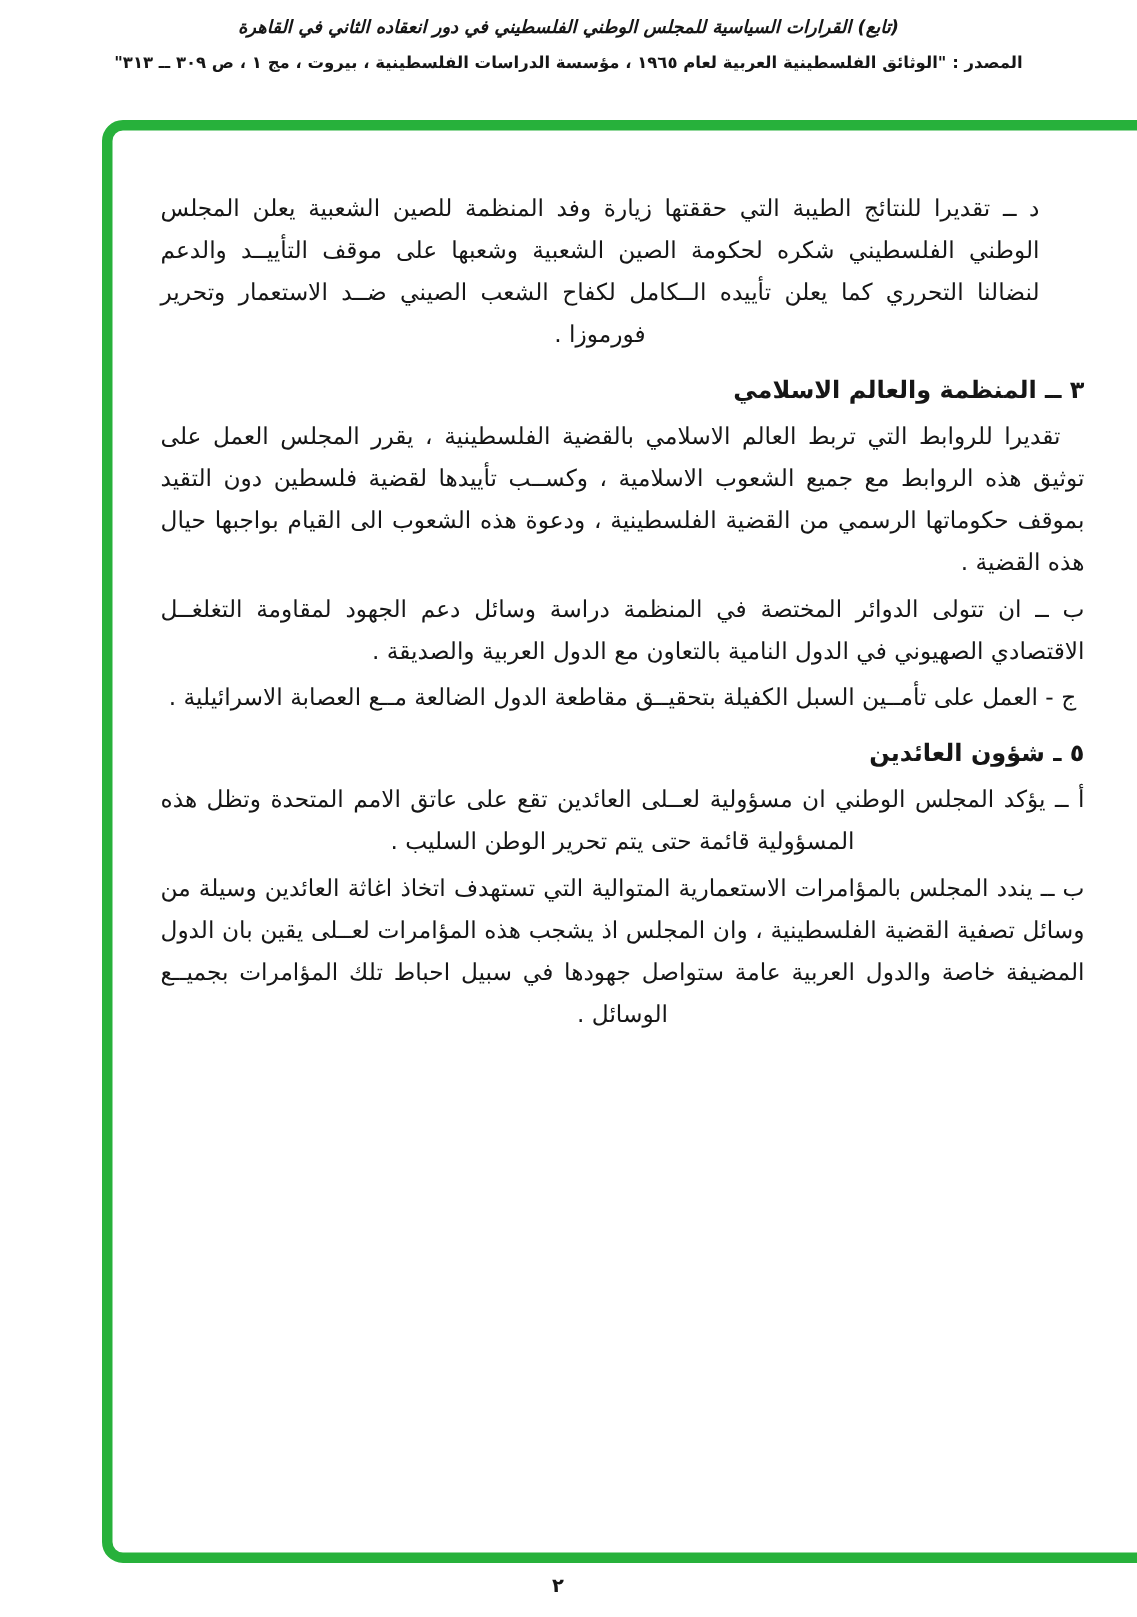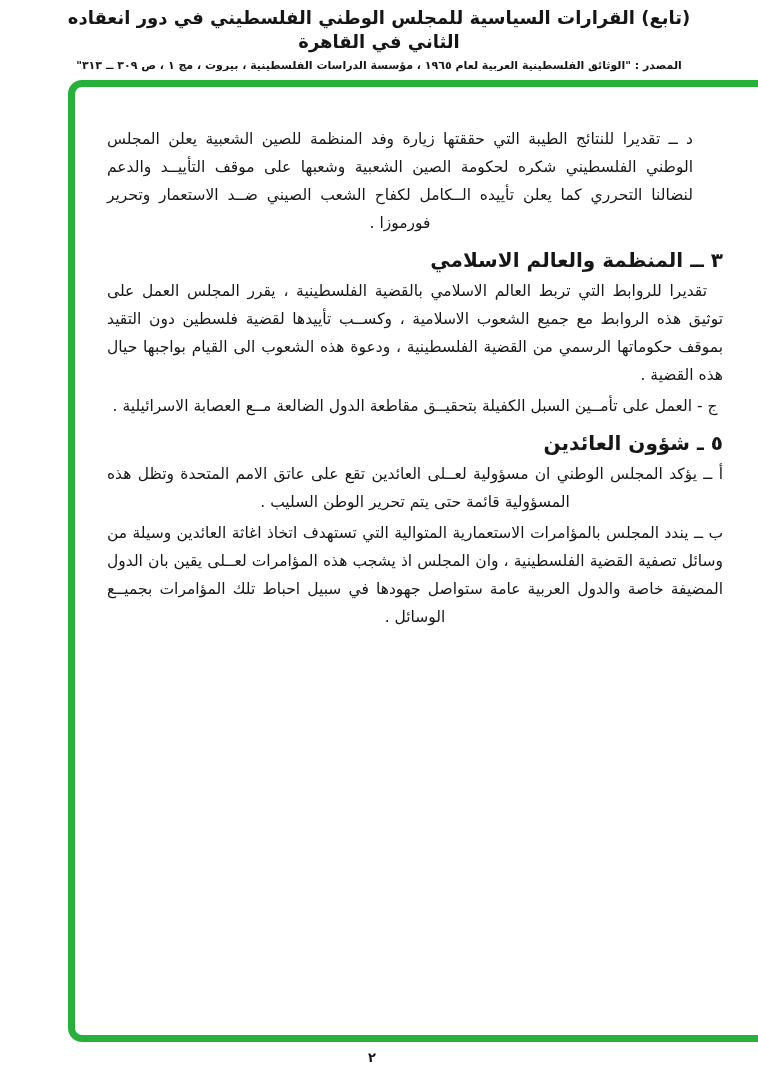--- a/index.html
+++ b/index.html
@@ -16,23 +16,24 @@
     color:var(--text);
     position:relative;
     overflow:hidden;
     direction:rtl;
   }
   .page-header{
     position:absolute;top:6px;right:40px;left:40px;
     text-align:center;
   }
   .page-title{
-    font-size:18px;font-weight:bold;
+    font-size:12px;font-weight:bold;
     line-height:24px;
     letter-spacing:0;
+    font-style:italic;
   }
   .source-line{
     margin-top:4px;
     font-size:11px;font-weight:bold;
     line-height:16px;
   }
   .green-box{
     position:absolute;
     left:68px;top:80px;
     width:712px;height:962px;
@@ -45,21 +46,21 @@
     top:38px;right:50px;left:32px;
     direction:rtl;
     text-align:justify;
     font-size:15.5px;
     line-height:28px;
     color:var(--text);
   }
   .block{margin:0 0 3px 0;}
   .block-heading{
     font-weight:bold;
-    font-size:20px;
+    font-size:16px;
     margin:9px 0 3px 0;
     text-align:right;
   }
   .block-para{
     text-indent:16px;
   }
   .block-item{}
   .indented{
     margin-right:30px;
   }
@@ -87,20 +88,21 @@
 
     <p class="block block-item indented center-last">د ــ تقديرا للنتائج الطيبة التي حققتها زيارة وفد المنظمة للصين الشعبية يعلن المجلس الوطني الفلسطيني شكره لحكومة الصين الشعبية وشعبها على موقف التأييــد والدعم لنضالنا التحرري كما يعلن تأييده الــكامل لكفاح الشعب الصيني ضــد الاستعمار وتحرير فورموزا .</p>
 
     <h3 class="block block-heading">٣ ــ المنظمة والعالم الاسلامي</h3>
 
     <p class="block block-para">تقديرا للروابط التي تربط العالم الاسلامي بالقضية الفلسطينية ، يقرر المجلس العمل على توثيق هذه الروابط مع جميع الشعوب الاسلامية ، وكســب تأييدها لقضية فلسطين دون التقيد بموقف حكوماتها الرسمي من القضية الفلسطينية ، ودعوة هذه الشعوب الى القيام بواجبها حيال هذه القضية .</p>
 
 
 
 
+    <p class="block block-item">ب ــ ان تتولى الدوائر المختصة في المنظمة دراسة وسائل دعم الجهود لمقاومة التغلغــل الاقتصادي الصهيوني في الدول النامية بالتعاون مع الدول العربية والصديقة .</p>
 
     <p class="block block-item center-last">ج - العمل على تأمــين السبل الكفيلة بتحقيــق مقاطعة الدول الضالعة مــع العصابة الاسرائيلية .</p>
 
     <h3 class="block block-heading">٥ ـ شؤون العائدين</h3>
 
     <p class="block block-item center-last">أ ــ يؤكد المجلس الوطني ان مسؤولية لعــلى العائدين تقع على عاتق الامم المتحدة وتظل هذه المسؤولية قائمة حتى يتم تحرير الوطن السليب .</p>
 
     <p class="block block-item center-last">ب ــ يندد المجلس بالمؤامرات الاستعمارية المتوالية التي تستهدف اتخاذ اغاثة العائدين وسيلة من وسائل تصفية القضية الفلسطينية ، وان المجلس اذ يشجب هذه المؤامرات لعــلى يقين بان الدول المضيفة خاصة والدول العربية عامة ستواصل جهودها في سبيل احباط تلك المؤامرات بجميــع الوسائل .</p>
 
   </div>

